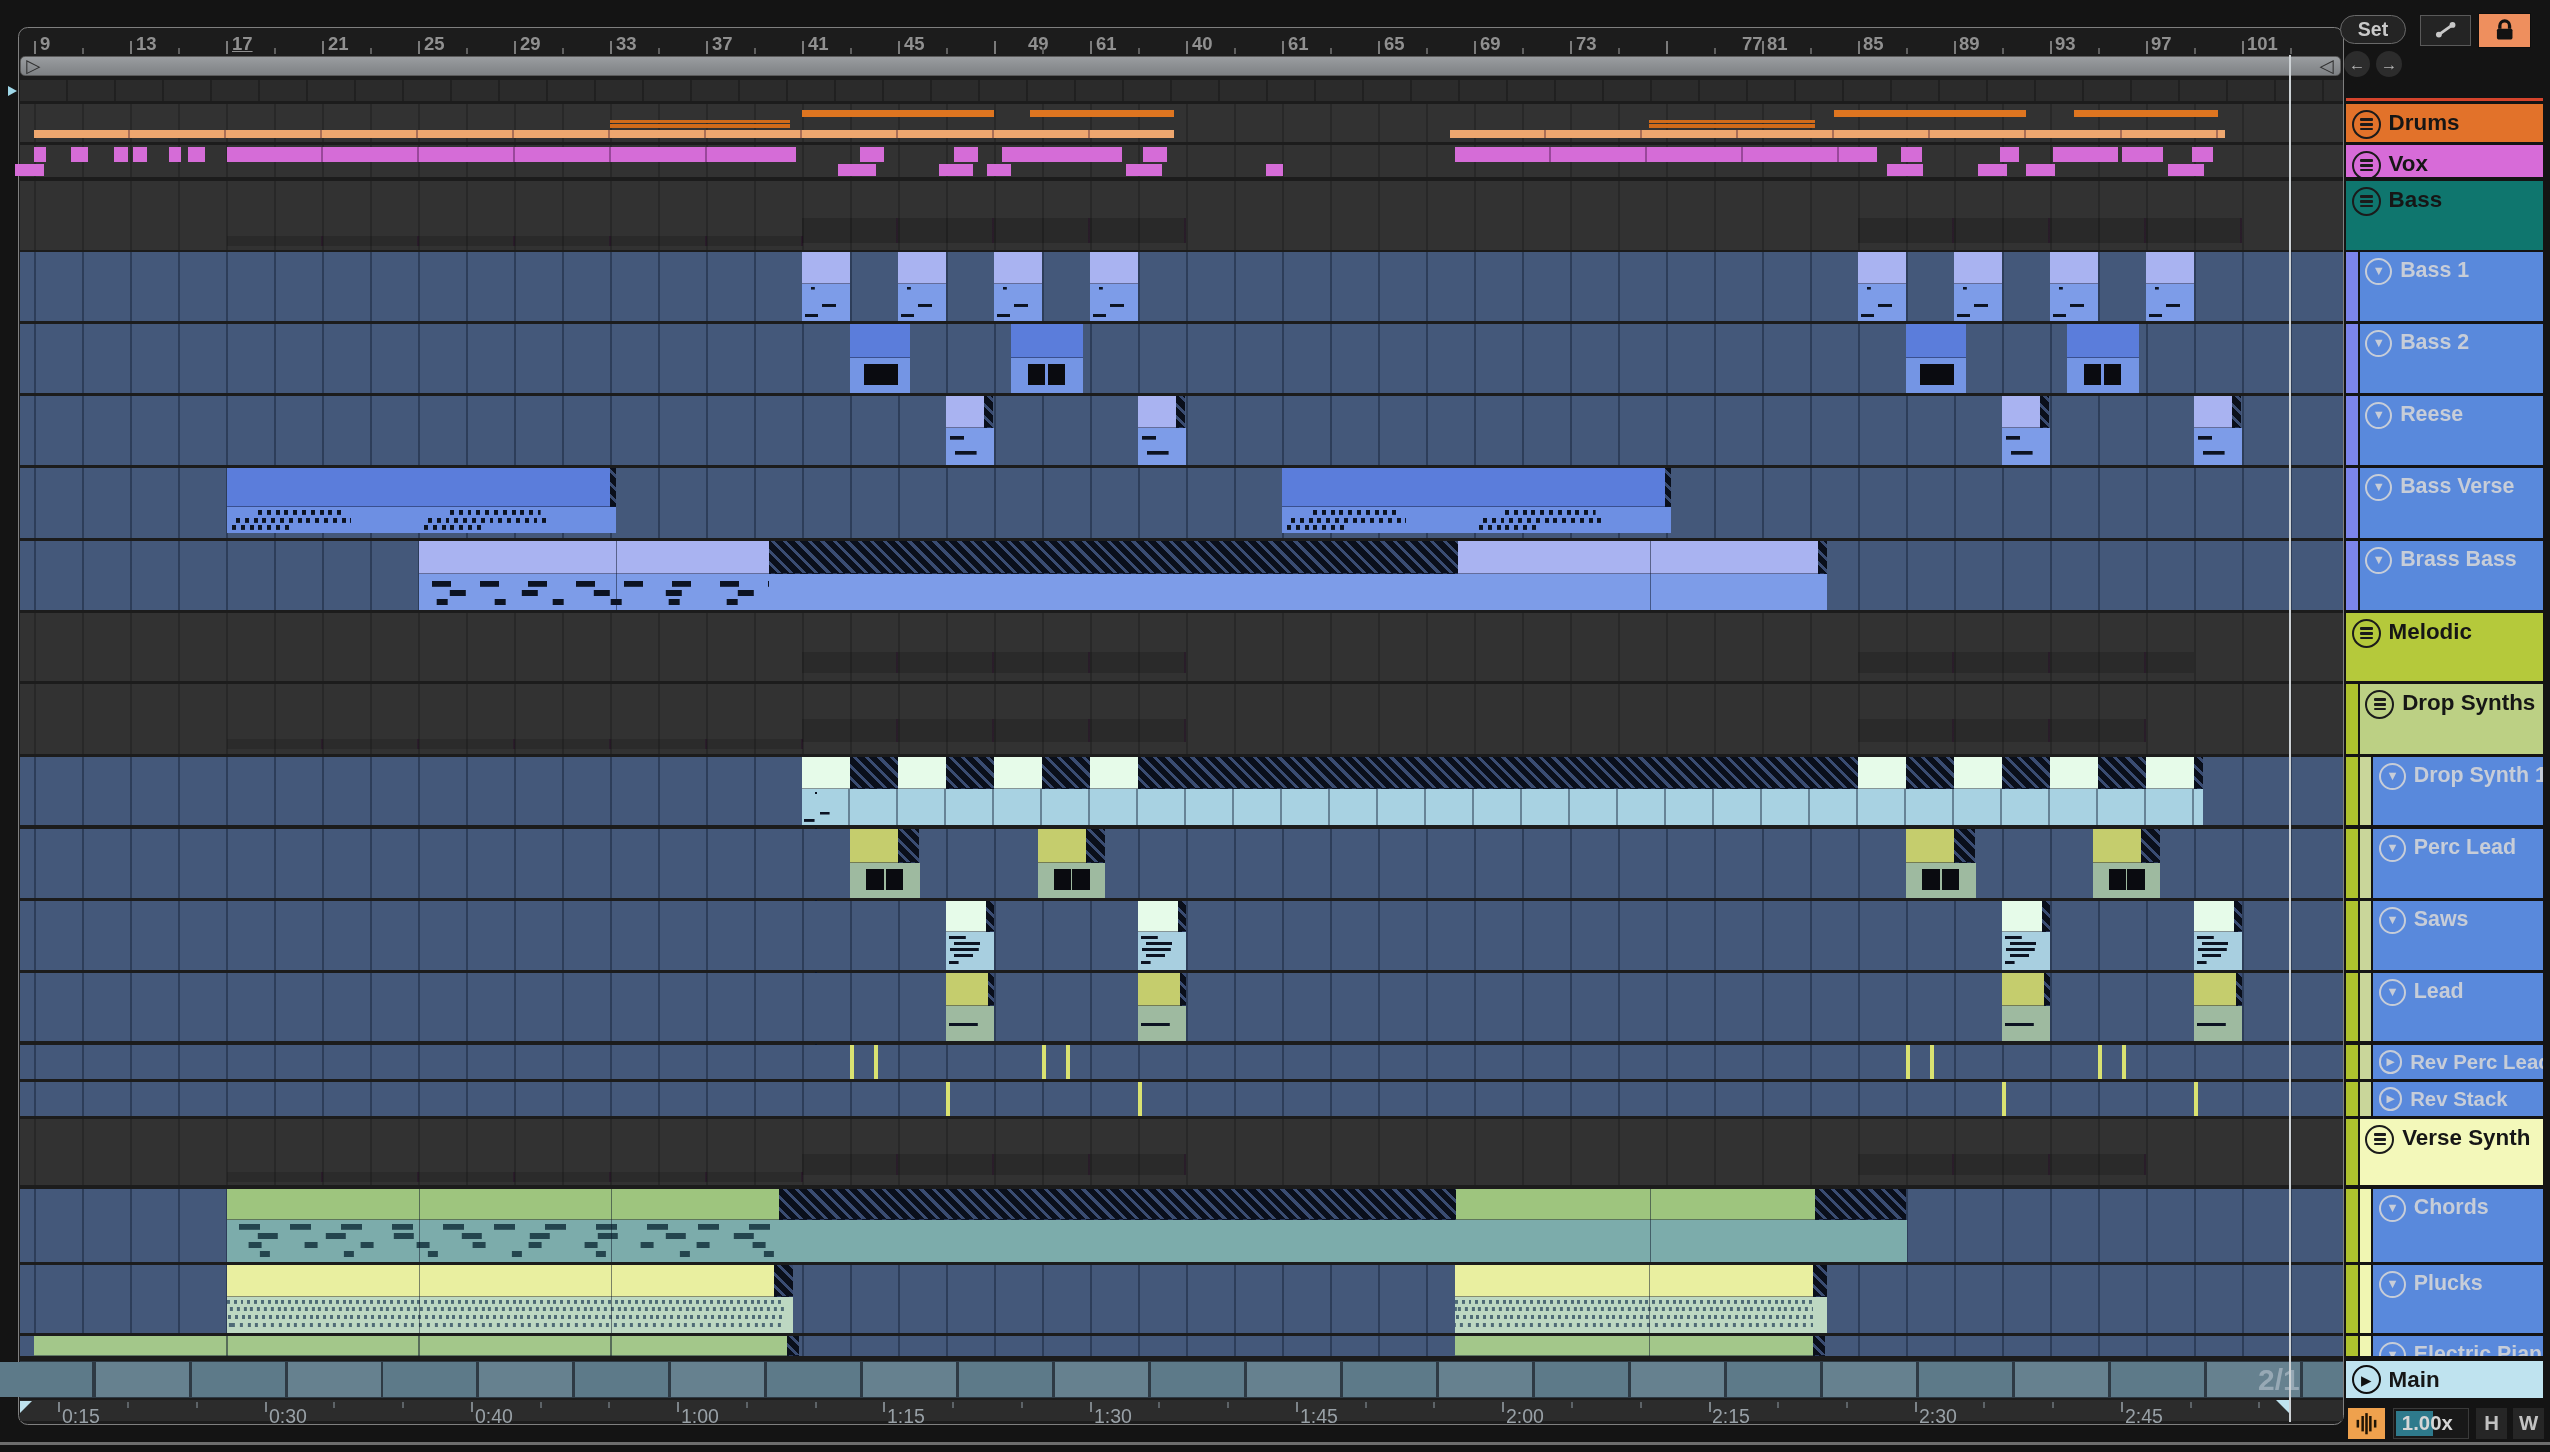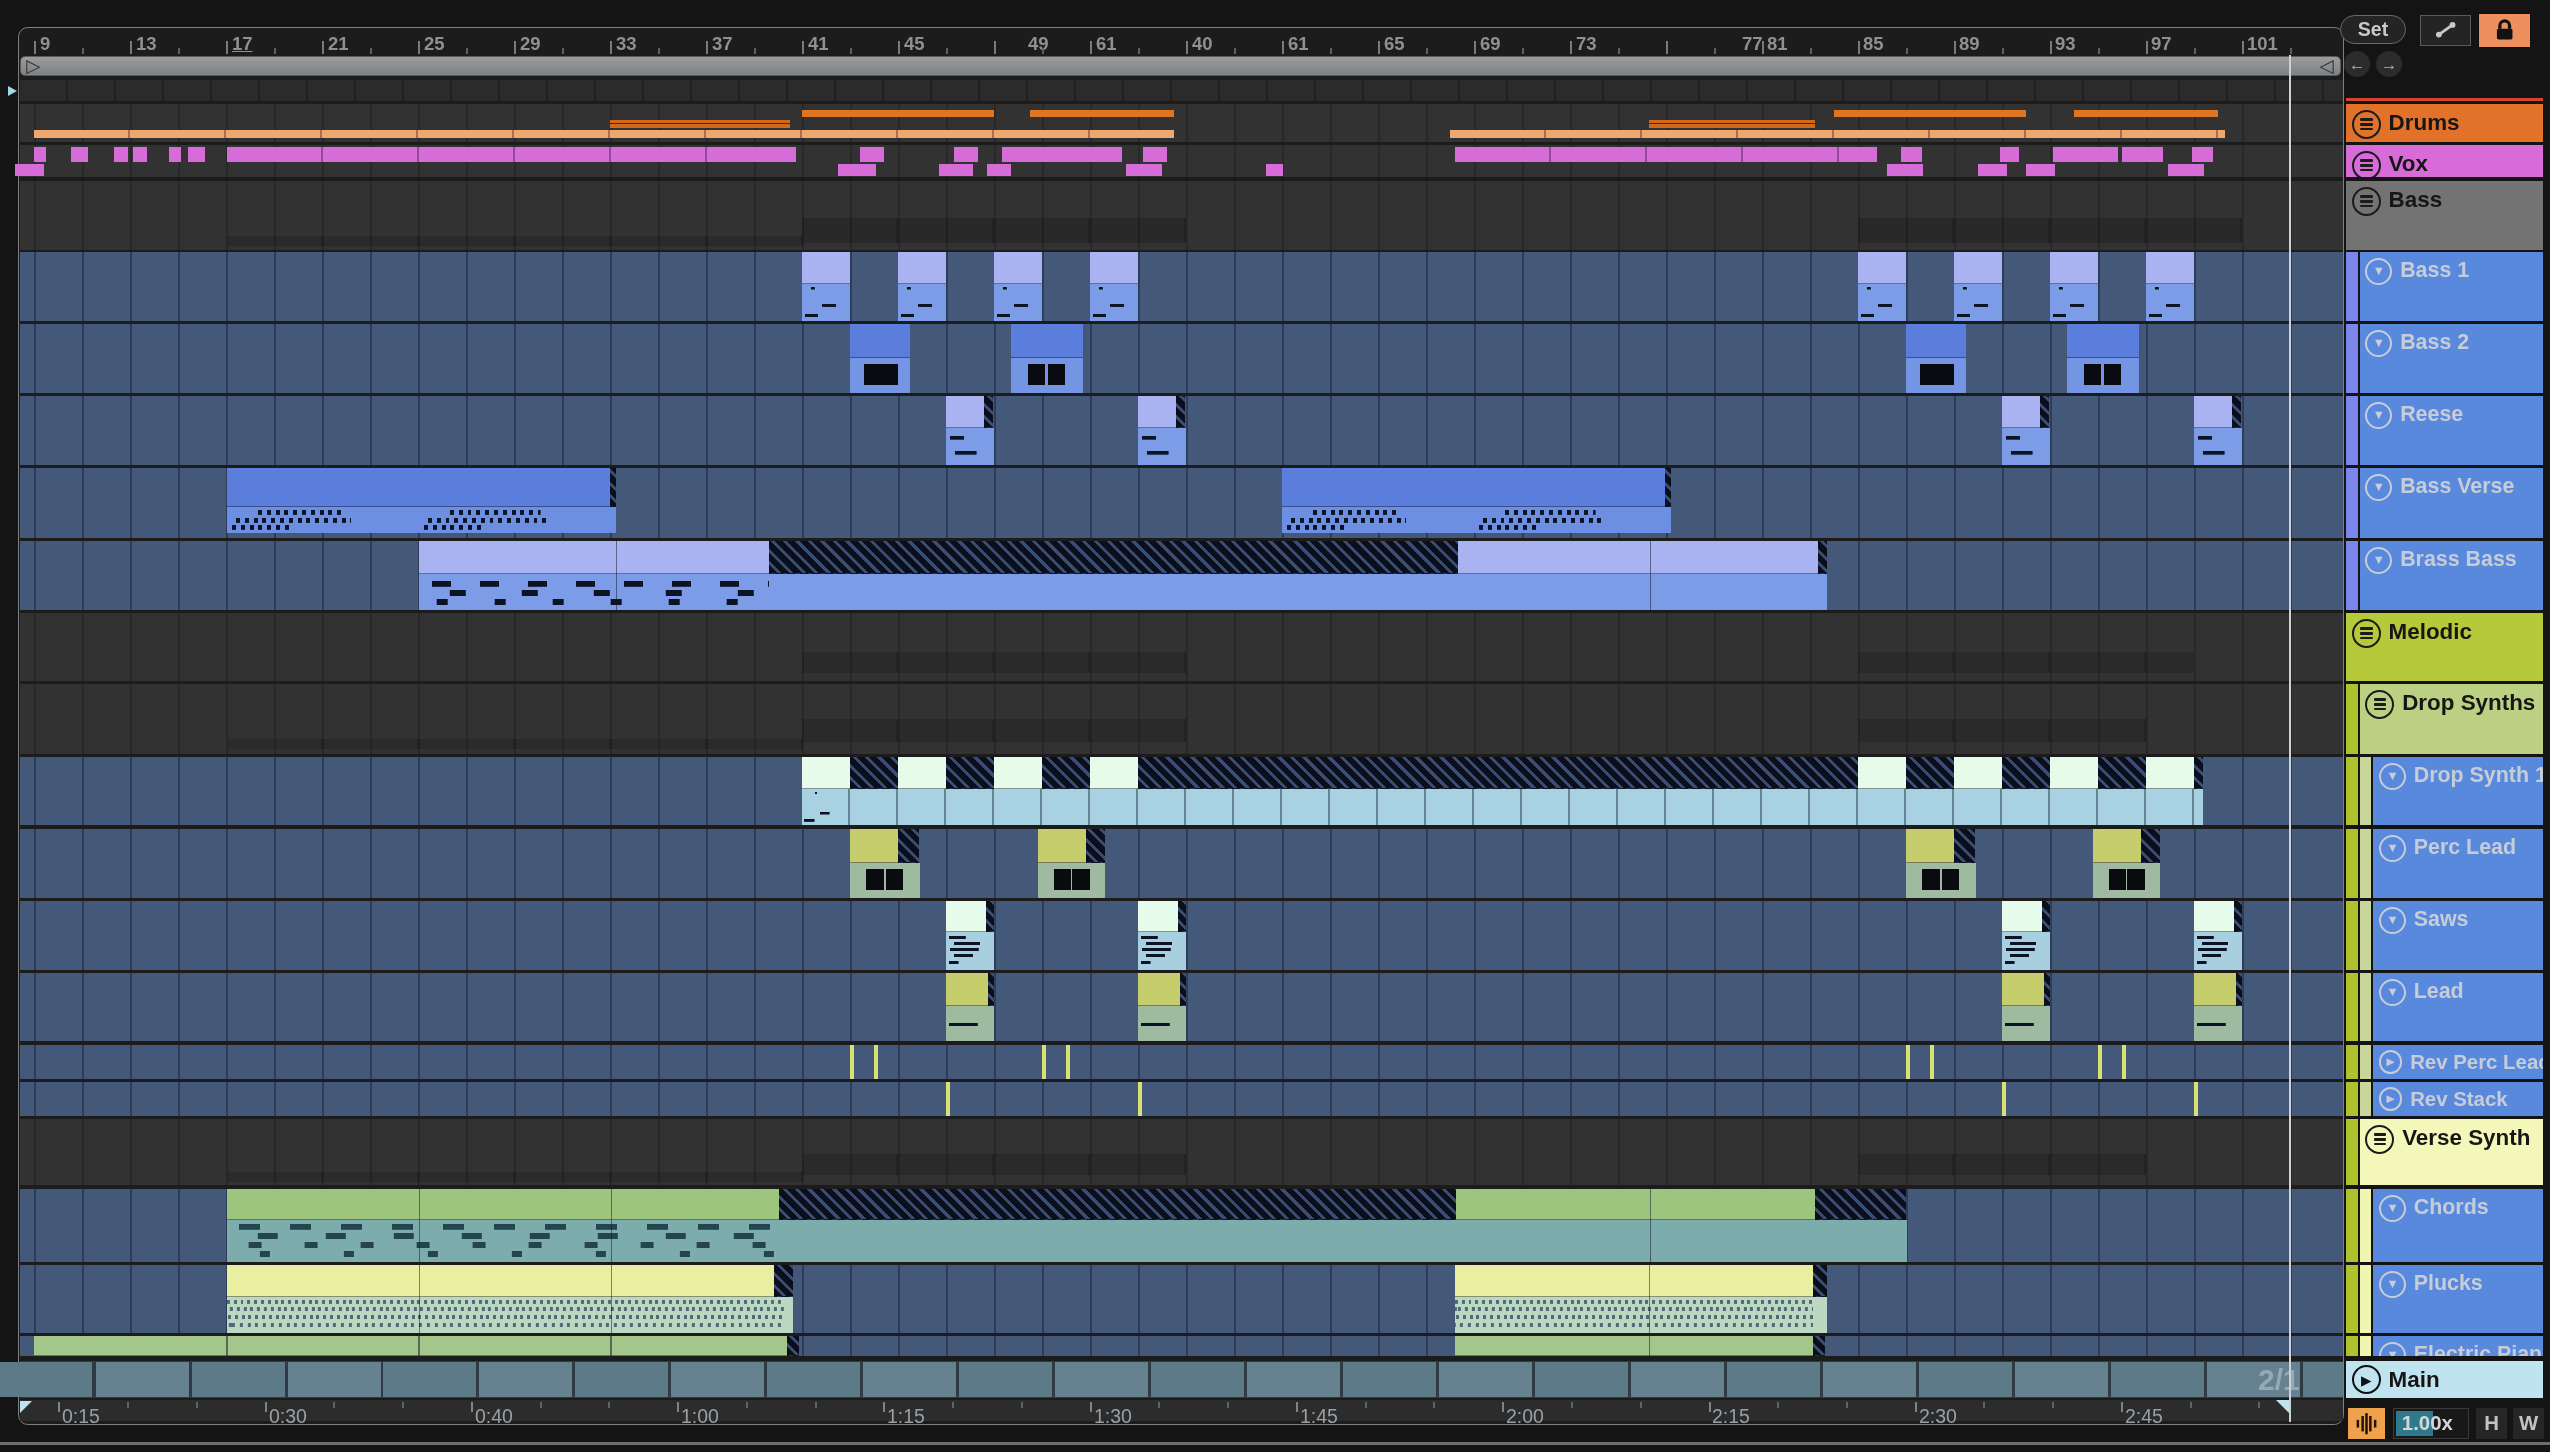--- a/index.html
+++ b/index.html
@@ -549,21 +549,21 @@
             <span class="bars">
               <i></i>
               <i></i>
               <i></i>
             </span>
           </span>
           <span class="tlabel dark">Vox</span>
         </div>
       </div>
       <div class="trackrow" style="top: 181px; height: 69px;">
-        <div class="tblock" style="background: #737373;">
+        <div class="tblock" style="background: #0f766e;">
           <span class="ticon big">
             <span class="bars">
               <i></i>
               <i></i>
               <i></i>
             </span>
           </span>
           <span class="tlabel dark">Bass</span>
         </div>
       </div>

